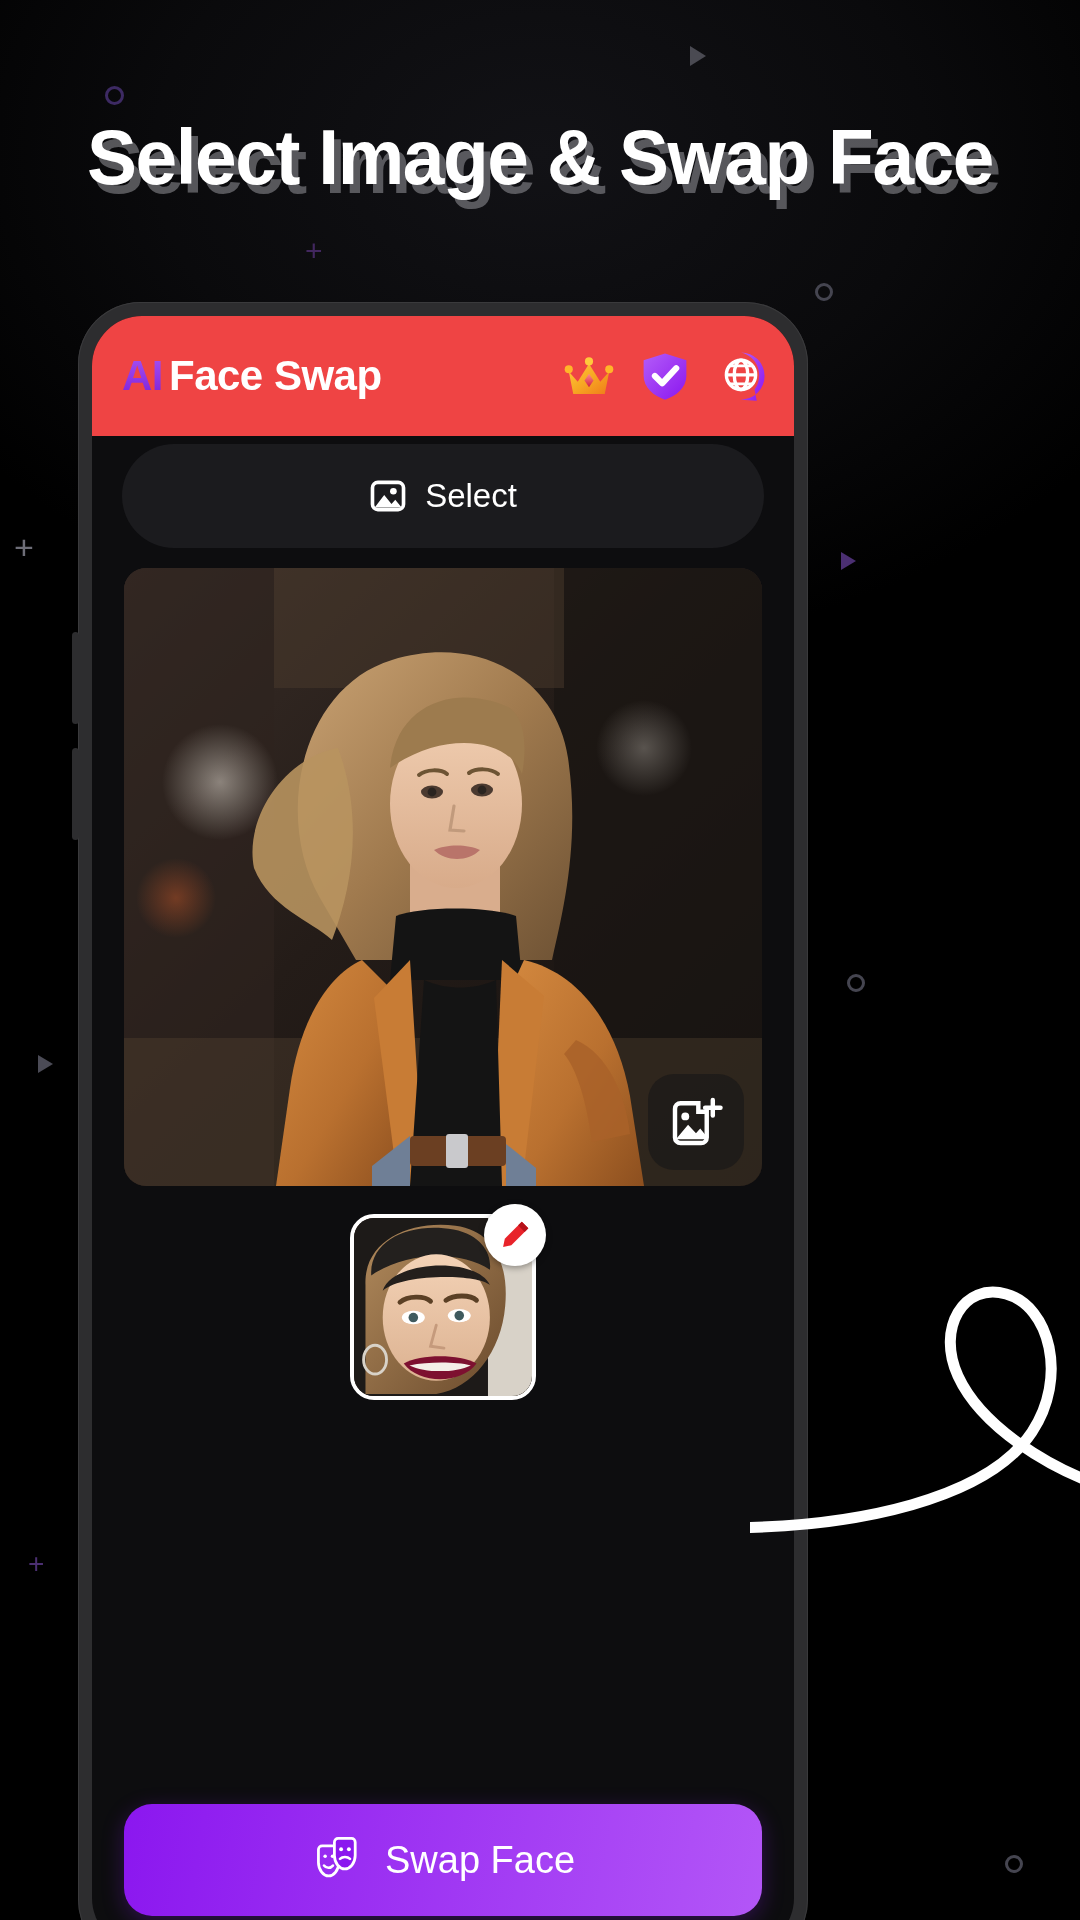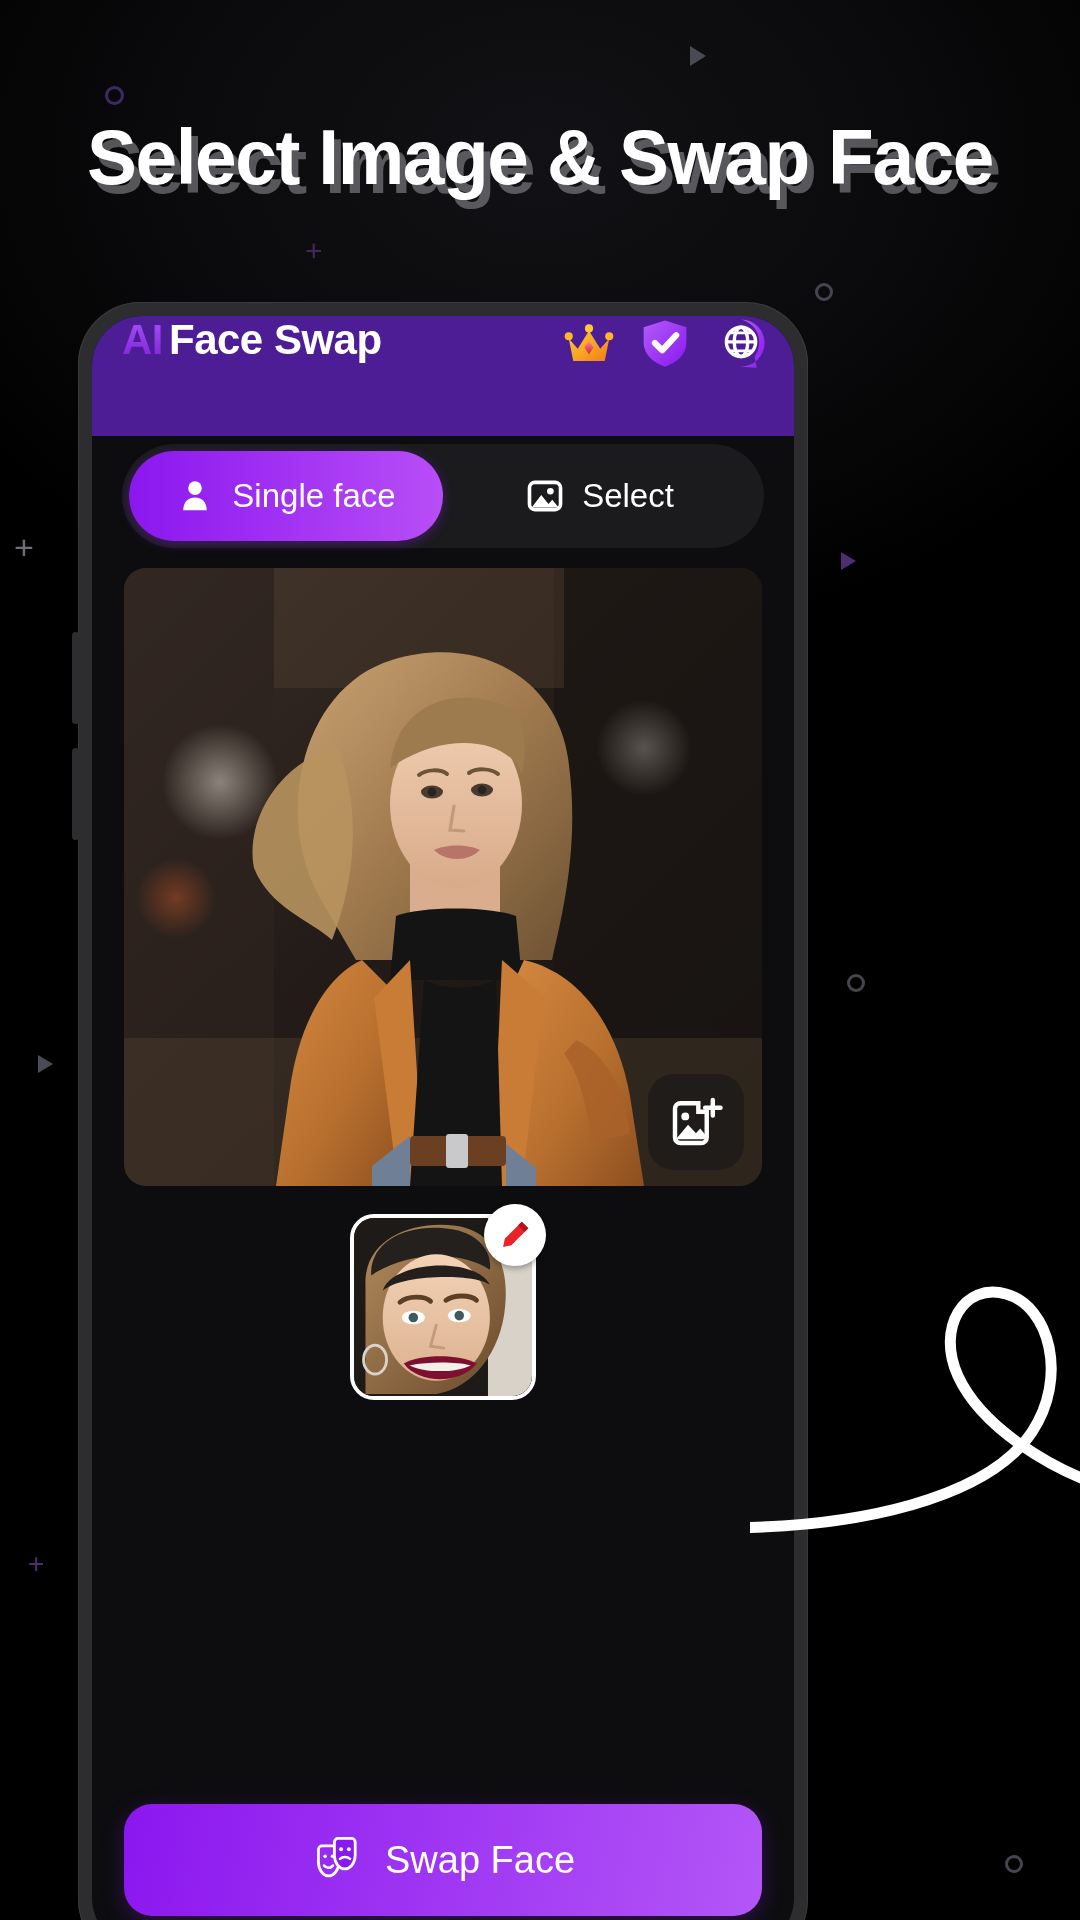--- a/index.html
+++ b/index.html
@@ -72,23 +72,23 @@
     position: absolute;
     background: #2d2d2f;
     border-radius: 4px;
   }
 
   
   .app-header {
     position: absolute;
     top: 0; left: 0; right: 0;
     height: 120px;
-    background: #4c1d95;
+    background: #ef4444;
     display: flex;
-    align-items: flex-start;
+    align-items: center;
     padding: 0 26px 0 30px;
   }
   .app-title {
     font-size: 42px;
     font-weight: 700;
     color: #ffffff;
     letter-spacing: -0.5px;
     white-space: nowrap;
   }
   .app-title .ai {
@@ -297,27 +297,20 @@
               <line x1="13.5" y1="15" x2="34.5" y2="15" stroke="#fff" stroke-width="2.6"></line>
               <line x1="13.5" y1="31" x2="34.5" y2="31" stroke="#fff" stroke-width="2.6"></line>
             </svg>
           </div>
 
         </div>
       </div>
 
       <div class="tabs">
 
-        <div class="tab active">
-          <svg class="tab-icon" viewBox="0 0 24 24" aria-hidden="true">
-            <circle cx="12" cy="7" r="4.3" fill="#fff"></circle>
-            <path d="M4.6 21 C4.6 15.6 8 13 12 13 C16 13 19.4 15.6 19.4 21 Z" fill="#fff"></path>
-          </svg>
-          <span>Single face</span>
-        </div>
 
         <div class="tab">
           <svg class="tab-icon" viewBox="0 0 24 24" aria-hidden="true">
             <rect x="2.2" y="3.4" width="19.6" height="17.2" rx="3.4" fill="none" stroke="#fff" stroke-width="2.3"></rect>
             <circle cx="15.4" cy="9" r="2.1" fill="#fff"></circle>
             <path d="M3.6 19.2 L9.6 11.4 L14.2 17 L16.6 14.4 L20.6 19.2 Z" fill="#fff"></path>
           </svg>
           <span>Select</span>
         </div>
 

